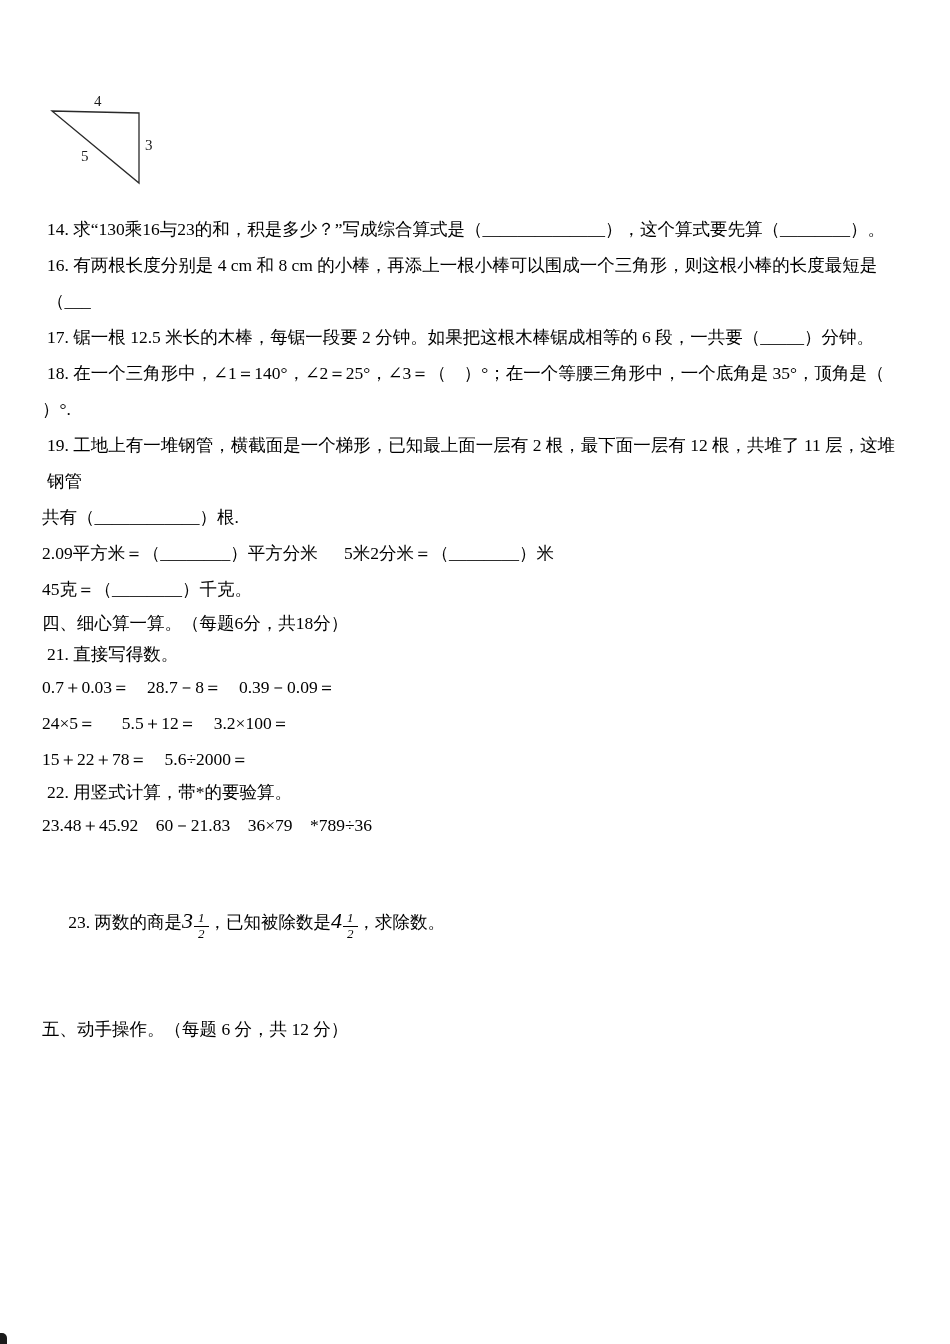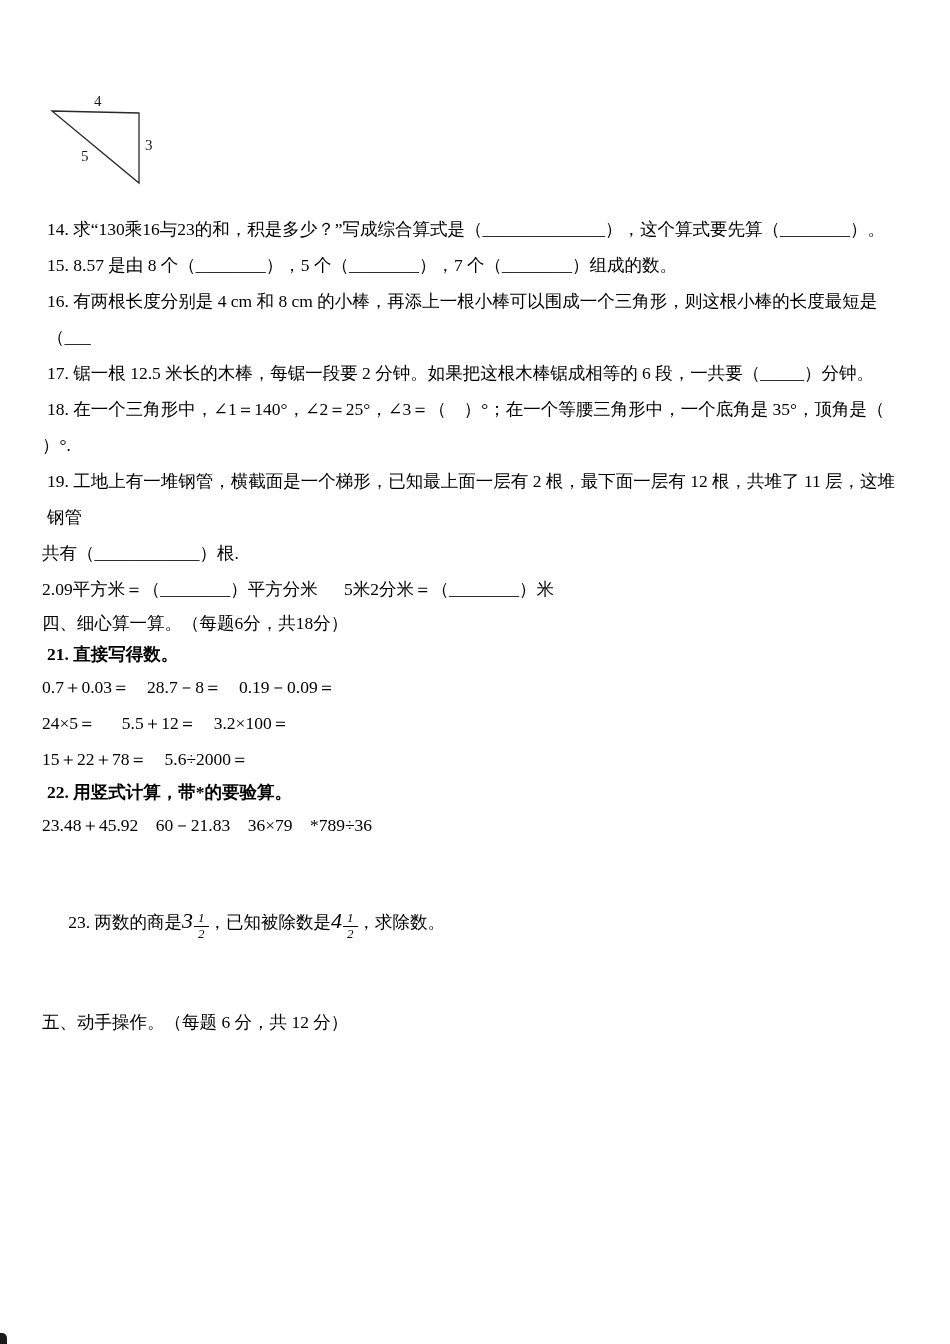--- a/index.html
+++ b/index.html
@@ -20,28 +20,28 @@
     font-family: "Liberation Serif", "DejaVu Serif", serif;
     font-size: 15px;
     fill: #1a1a1a;
   }
   .content { margin-top: 20px; }
   .line {
     line-height: 36px;
     white-space: pre-wrap;
   }
   .line.num { padding-left: 5px; }
-  .line.tight { line-height: 30px; font-weight: bold; }
+  .line.tight { line-height: 30px; }
   .sec { line-height: 32px; }
   .q23-line {
     margin-top: 6px;
     line-height: 48px;
     white-space: pre-wrap;
   }
-  .sec5 { margin-top: 12px; }
+  .sec5 { margin-top: 19px; }
   .mixed { font-style: italic; white-space: nowrap; }
   .mixed .whole { font-size: 22px; }
   .frac {
     display: inline-block;
     vertical-align: -10px;
     text-align: center;
     font-size: 13px;
     line-height: 1.15;
     margin-left: 1px;
   }
@@ -66,32 +66,32 @@
     <svg width="125" height="96" viewBox="0 0 125 96">
       <path d="M 8 16 L 95 18 L 95 88 Z" fill="none" stroke="#2a2a2a" stroke-width="1.3"></path>
       <text x="50" y="11">4</text>
       <text x="101" y="55">3</text>
       <text x="37" y="66">5</text>
     </svg>
   </div>
 
   <div class="content">
     <div class="line num">14. 求“130乘16与23的和，积是多少？”写成综合算式是（______________），这个算式要先算（________）。</div>
-    <div class="line num">15. 8.57 是由 8 个（________），5 个（________），7 个（________）组成的数。</div>
     <div class="line num">16. 有两根长度分别是 4 cm 和 8 cm 的小棒，再添上一根小棒可以围成一个三角形，则这根小棒的长度最短是（___</div>
     <div class="line num">17. 锯一根 12.5 米长的木棒，每锯一段要 2 分钟。如果把这根木棒锯成相等的 6 段，一共要（_____）分钟。</div>
     <div class="line num">18. 在一个三角形中，∠1＝140°，∠2＝25°，∠3＝（　）°；在一个等腰三角形中，一个底角是 35°，顶角是（</div>
     <div class="line">）°.</div>
     <div class="line num">19. 工地上有一堆钢管，横截面是一个梯形，已知最上面一层有 2 根，最下面一层有 12 根，共堆了 11 层，这堆钢管</div>
     <div class="line">共有（____________）根.</div>
     <div class="line">2.09平方米＝（________）平方分米      5米2分米＝（________）米</div>
+    <div class="line">45克＝（________）千克。</div>
 
     <div class="line sec">四、细心算一算。（每题6分，共18分）</div>
     <div class="line tight num">21. 直接写得数。</div>
-    <div class="line">0.7＋0.03＝    28.7－8＝    0.19－0.09＝</div>
+    <div class="line">0.7＋0.03＝    28.7－8＝    0.39－0.09＝</div>
     <div class="line">24×5＝      5.5＋12＝    3.2×100＝</div>
     <div class="line">15＋22＋78＝    5.6÷2000＝</div>
     <div class="line tight num">22. 用竖式计算，带*的要验算。</div>
     <div class="line">23.48＋45.92    60－21.83    36×79    *789÷36</div>
 
     <div class="q23-line num">
       <span>23. 两数的商是</span><span class="mixed"><span class="whole">3</span><span class="frac"><span class="num">1</span><span class="den">2</span></span></span><span>，已知被除数是</span><span class="mixed"><span class="whole">4</span><span class="frac"><span class="num">1</span><span class="den">2</span></span></span><span>，求除数。</span>
     </div>
 
     <div class="line sec sec5">五、动手操作。（每题 6 分，共 12 分）</div>

